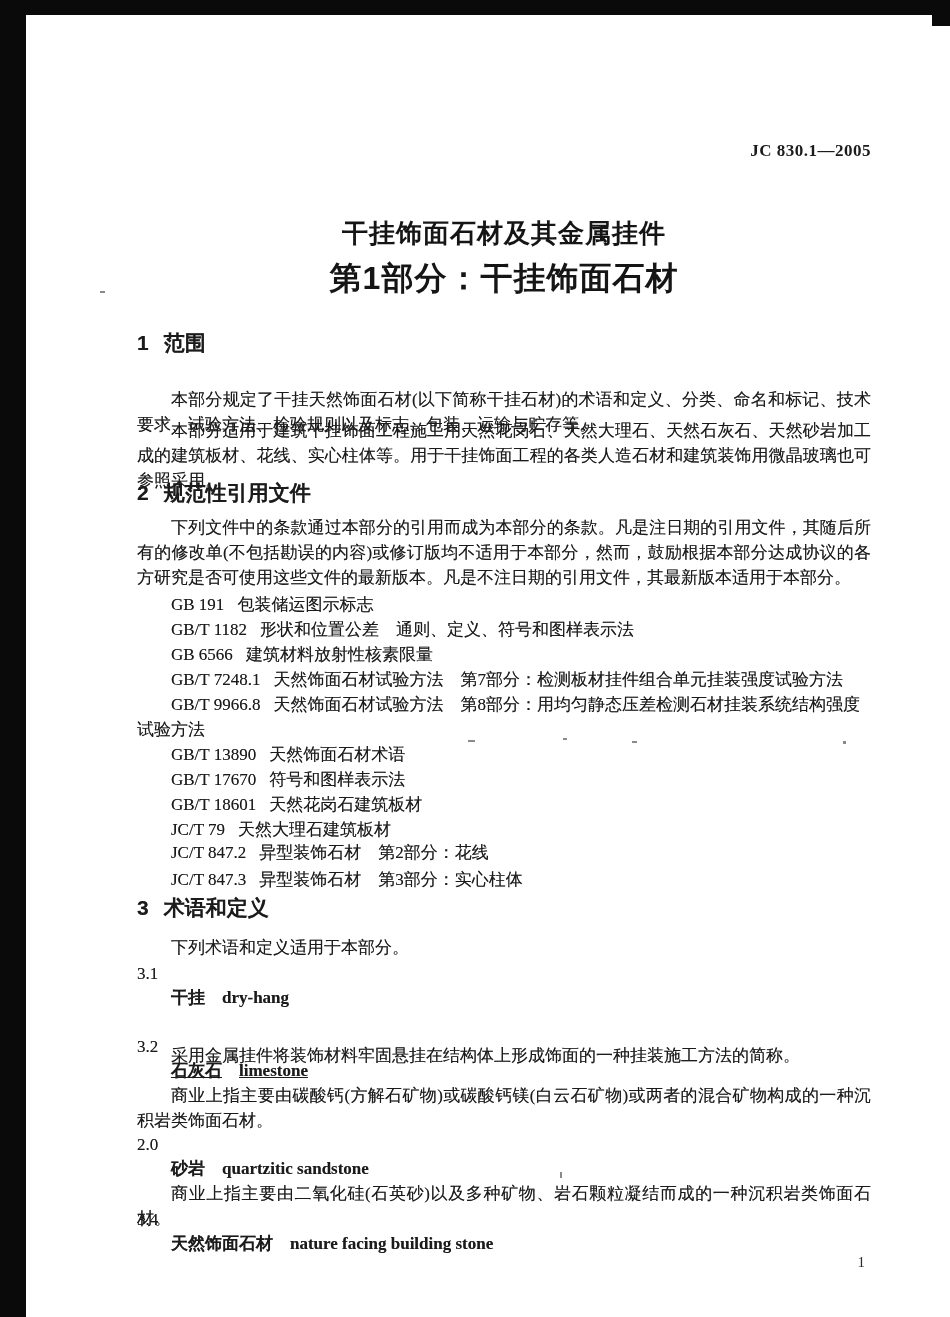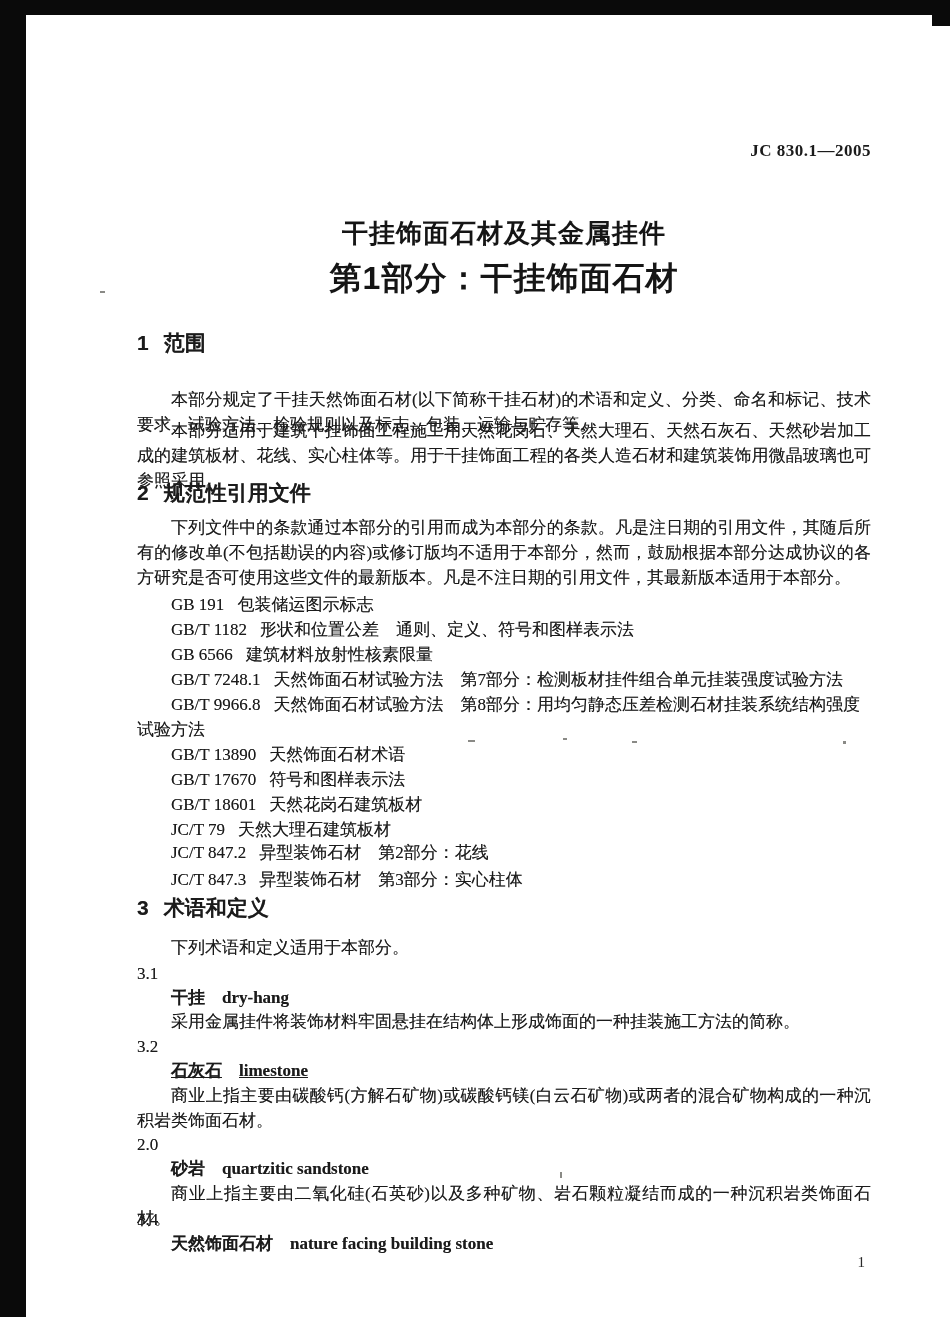--- a/index.html
+++ b/index.html
@@ -116,21 +116,21 @@
 
   <div class="t heading" style="top:895px;">
     <span class="hnum">3</span><span>术语和定义</span>
   </div>
   <div class="t indent" style="top:935px;">下列术语和定义适用于本部分。</div>
 
   <div class="t term-num" style="top:961px;">3.1</div>
   <div class="t term-head" style="top:985px;">
     <span class="zh">干挂</span><span class="en">dry-hang</span>
   </div>
-  <div class="t indent" style="top:1009px;">采用金属挂件将装饰材料牢固悬挂在结构体上形成饰面的一种挂装施工方法的简称。</div>
+  <div class="t indent" style="top:1043px;">采用金属挂件将装饰材料牢固悬挂在结构体上形成饰面的一种挂装施工方法的简称。</div>
 
   <div class="t term-num" style="top:1034px;">3.2</div>
   <div class="t term-head" style="top:1058px;text-decoration:underline;">
     <span class="zh">石灰石</span><span class="en">limestone</span>
   </div>
   <div class="t indent" style="top:1083px;">商业上指主要由碳酸钙(方解石矿物)或碳酸钙镁(白云石矿物)或两者的混合矿物构成的一种沉积岩类饰面石材。</div>
 
   <div class="t term-num" style="top:1132px;">2.0</div>
   <div class="t term-head" style="top:1156px;">
     <span class="zh">砂岩</span><span class="en">quartzitic sandstone</span>

